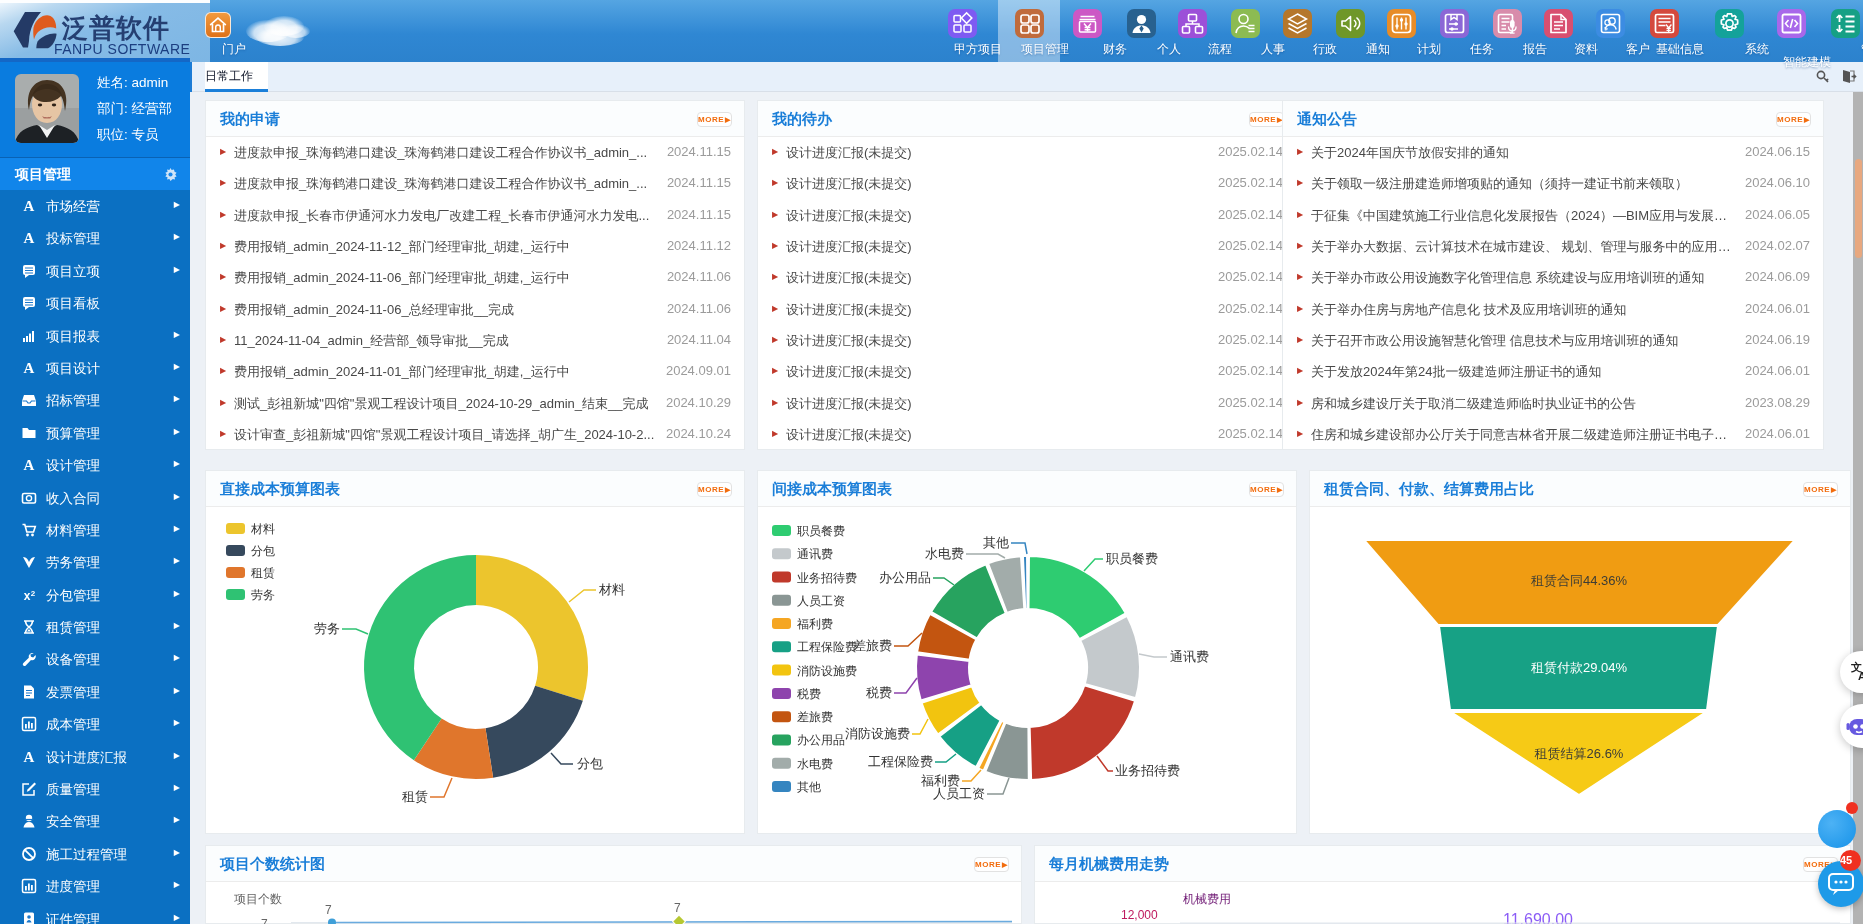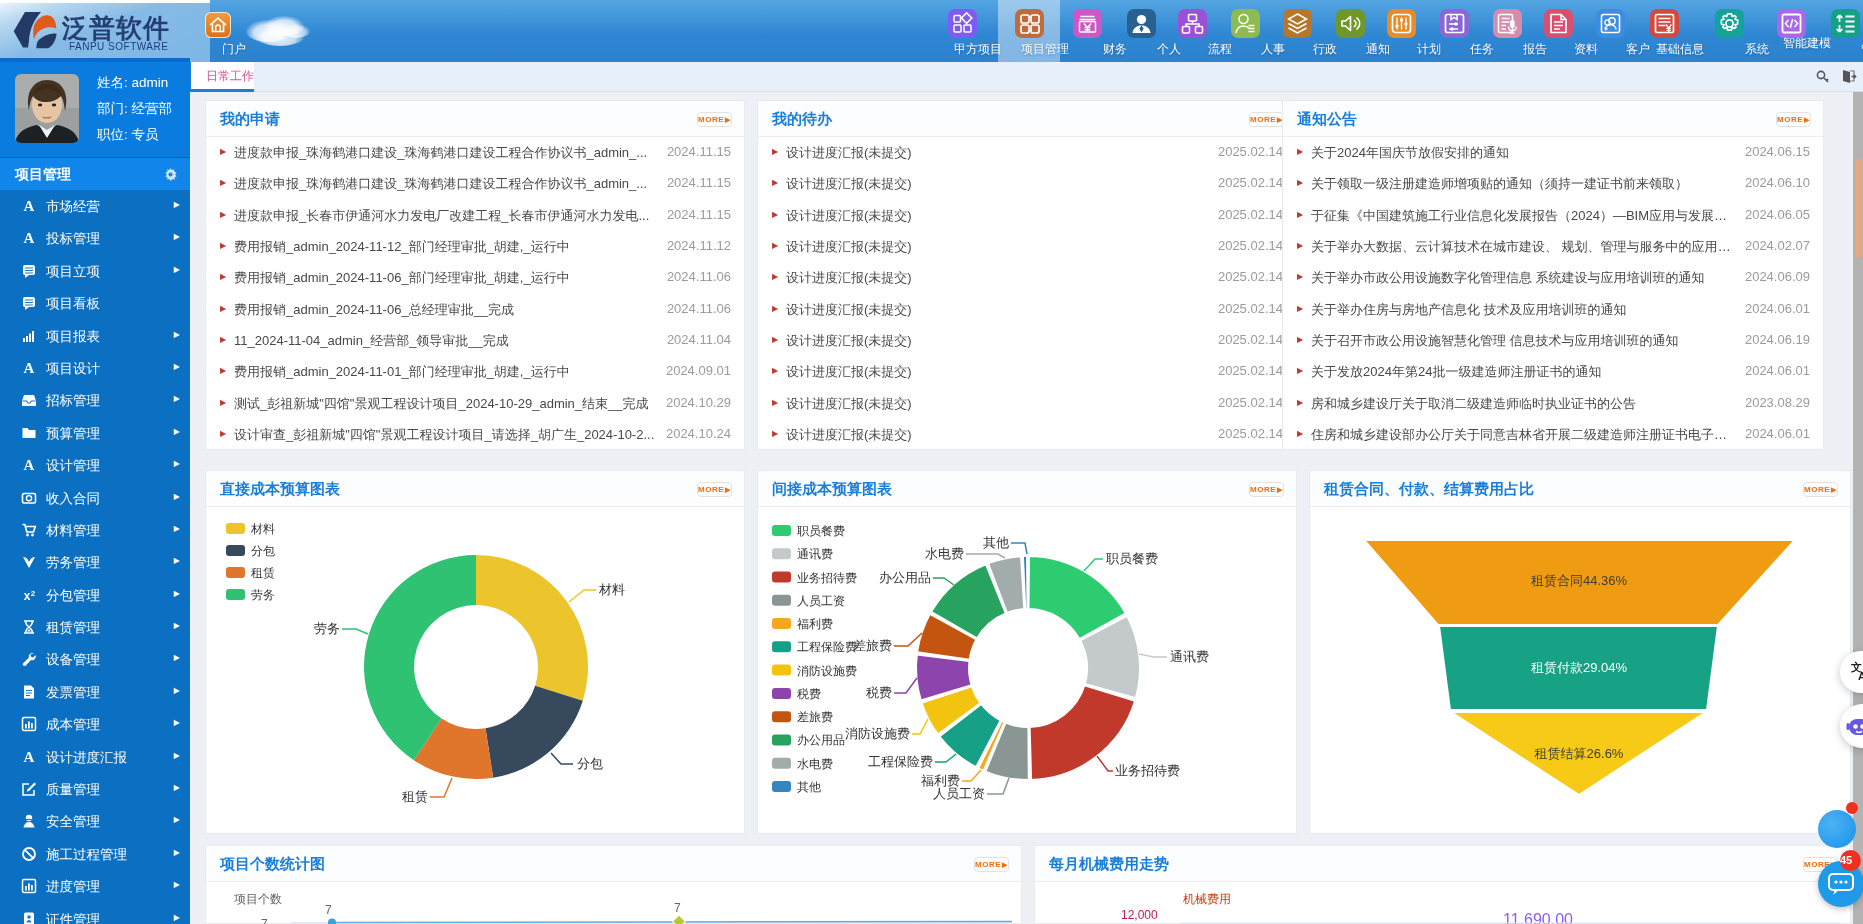--- a/index.html
+++ b/index.html
@@ -1,30 +1,30 @@
 <!DOCTYPE html>
 <html><head><meta charset="utf-8"><style>
 *{margin:0;padding:0;box-sizing:content-box}
 html,body{width:1863px;height:924px;overflow:hidden;font-family:"Liberation Sans",sans-serif;background:#edf1f6;position:relative}
 #header{position:absolute;left:0;top:0;width:1863px;height:62px;background:linear-gradient(180deg,#55a5e2 0%,#2f87d3 55%,#2c82cd 100%);z-index:10}
 #logoarea{position:absolute;left:0;top:0;width:210px;height:62px;background:linear-gradient(160deg,#f3f9fe 0%,#b9d8f0 18%,#86bbe6 45%,#7db6e4 100%)}#logoarea:before{content:"";position:absolute;left:0;top:0;width:100%;height:3px;background:#fdfeff}
 #logotext{position:absolute;left:62px;top:11px;font-size:26px;font-weight:bold;color:#253f72;letter-spacing:1px}
-#logosub{position:absolute;left:69px;top:41px;font-size:10px;color:#1c3e80;letter-spacing:.5px}
+#logosub{position:absolute;left:54px;top:41px;font-size:14px;color:#1c3e80;letter-spacing:.5px}
 .cloud{position:absolute;background:radial-gradient(ellipse at 50% 60%,rgba(255,255,255,.95) 0%,rgba(255,255,255,.75) 45%,rgba(255,255,255,0) 75%);border-radius:50%}
 .hlabel{position:absolute;text-align:right;color:#fff;font-size:12px;top:41px;text-shadow:0 1px 2px rgba(0,60,130,.45);white-space:nowrap}
 #sidebar{position:absolute;left:0;top:62px;width:190px;height:862px;background:#0b70c2;z-index:9}
 #profile{position:absolute;left:0;top:0;width:190px;height:95px;background:#0a7cdf;border-bottom:1px solid #0962b4}
 .ptxt{position:absolute;left:97px;color:#fff;font-size:13.5px;white-space:nowrap}
 #secthead{position:absolute;left:0;top:96px;width:190px;height:32px;background:#1185ea;color:#fff;font-size:14px;font-weight:bold;line-height:32px;padding-left:15px;box-sizing:border-box;width:190px}
 #menu{position:absolute;left:0;top:128px;width:190px}
 .mi{position:relative;height:32.4px;color:#fff}
 .ml{position:absolute;left:46px;top:8px;font-size:13.5px}
 .arr{position:absolute;right:10px;top:10px;font-size:8px;color:#fff}
 #tabbar{position:absolute;left:190px;top:62px;width:1673px;height:30px;background:#e7f0fa;border-bottom:1px solid #d8dfe8;box-sizing:border-box;z-index:8}
-#tab1{position:absolute;left:1px;top:0;width:63px;height:27px;background:#fff;text-align:right;font-size:12px;color:#ec4899;line-height:29px;border-bottom:3px solid #1b7fd9}
+#tab1{position:absolute;left:15px;top:0;width:63px;height:27px;background:#fff;text-align:left;font-size:12px;color:#0f172a;line-height:29px;border-bottom:3px solid #1b7fd9}
 .panel{position:absolute;background:#fff;border:1px solid #e7ebee;box-sizing:border-box;z-index:5}
 .ptitle{position:relative;height:35px;background:#fbfdfe;border-bottom:1px solid #ececec}
 .ptitle>span{position:absolute;left:14px;top:9px;font-size:15px;font-weight:bold;color:#1a7ed8}
 .more{position:absolute;width:33px;height:13px;border:1px solid #e2e2e2;border-radius:4px;background:#fff;color:#f26c0d;font-size:8px;font-weight:bold;text-align:center;line-height:13px;letter-spacing:.5px}
 .more span{font-size:7px;margin-left:1px}
 .plist{position:absolute;left:0;top:36px;width:100%}
 .li{position:relative;height:31.35px}
 .bu{position:absolute;left:14px;top:10px;font-size:8px;color:#c0392b}
 .lt{position:absolute;left:28px;top:7px;right:86px;font-size:13px;color:#484848;white-space:nowrap;overflow:hidden;text-overflow:ellipsis}
 .ld{position:absolute;right:13px;top:7px;font-size:13px;color:#9b9b9b}
@@ -150,21 +150,21 @@
 <div class="hlabel" style="left:1624px;top:41px;width:80px">基础信息</div>
 <div style="position:absolute;left:1714.5px;top:9px;width:29px;height:29px;border-radius:7px;background:#14a29a"><svg width="29" height="29" viewBox="0 0 29 29">
         <path d="M14.5 4.8l2 .1.7 2.6 2.4-1 1.4 1.4-1 2.4 2.6.7.1 2-.1 2-2.6.7 1 2.4-1.4 1.4-2.4-1-.7 2.6-2 .1-2-.1-.7-2.6-2.4 1-1.4-1.4 1-2.4-2.6-.7-.1-2 .1-2 2.6-.7-1-2.4 1.4-1.4 2.4 1 .7-2.6z" fill="none" stroke="#fff" stroke-width="1.7" stroke-linejoin="round"></path>
         <circle cx="14.5" cy="14.5" r="3.6" fill="none" stroke="#fff" stroke-width="1.7"></circle>
       </svg></div>
 <div class="hlabel" style="left:1689px;top:41px;width:80px">系统</div>
 <div style="position:absolute;left:1776.5px;top:9px;width:29px;height:29px;border-radius:7px;background:#a868ea"><svg width="29" height="29" viewBox="0 0 29 29">
         <rect x="5.5" y="5.5" width="18" height="18" rx="1.5" fill="none" stroke="#fff" stroke-width="1.8"></rect>
         <path d="M11.5 11l-3 3.5 3 3.5M17.5 11l3 3.5-3 3.5M15.7 10l-2.4 9" fill="none" stroke="#fff" stroke-width="1.6"></path>
       </svg></div>
-<div class="hlabel" style="left:1751px;top:35px;width:80px">智能建模</div>
+<div class="hlabel" style="left:1751px;top:54px;width:80px">智能建模</div>
 <div style="position:absolute;left:1830.5px;top:9px;width:29px;height:29px;border-radius:7px;background:#16a085"><svg width="29" height="29" viewBox="0 0 29 29">
         <path d="M8.5 13V6M8.5 6l-2.8 3M8.5 6l2.8 3" stroke="#fff" stroke-width="1.8" fill="none"></path>
         <path d="M8.5 16v7M8.5 23l-2.8-3M8.5 23l2.8-3" stroke="#fff" stroke-width="1.8" fill="none"></path>
         <path d="M14.5 7.5h9M14.5 12.5h9M14.5 17.5h9M14.5 22.5h9" stroke="#fff" stroke-width="1.8"></path>
       </svg></div>
 <div class="hlabel" style="left:1805px;top:41px;width:80px">管理</div>
 </div>
 <div id="sidebar">
 <div id="profile">
 <svg width="64" height="69" viewBox="0 0 64 69" style="position:absolute;left:15px;top:12px;border-radius:6px">
@@ -687,21 +687,21 @@
       <path d="M126 76.5 L806 75.5" stroke="#6aabdf" stroke-width="1.5" fill="none"></path>
       <circle cx="126" cy="76.5" r="4" fill="#3f9fd8"></circle>
       <rect x="468.5" y="71" width="9" height="9" transform="rotate(45 473 75.5)" fill="#b6c832" stroke="#fff" stroke-width="1"></rect>
     </svg>
   </div>
 <div class="panel" style="left:1034px;top:845px;width:817px;height:79px">
     <div class="ptitle">
       <span>每月机械费用走势</span>
       <div class="more" style="right:12px;top:11px">MORE<span>▶</span></div>
     </div>
-    <div style="position:absolute;left:148px;top:45px;font-size:12px;color:#c2410c">机械费用</div>
+    <div style="position:absolute;left:148px;top:45px;font-size:12px;color:#701a75">机械费用</div>
     <div style="position:absolute;left:86px;top:62px;font-size:12px;color:#be185d">12,000</div>
     <div style="position:absolute;left:468px;top:65px;font-size:16px;color:#8b5cf6">11,690.00</div>
     <svg width="817" height="79" viewBox="0 0 817 79" style="position:absolute;left:0;top:0">
       <line x1="145" y1="77" x2="805" y2="77" stroke="#e0e6ed" stroke-width="1"></line>
     </svg>
   </div>
 <div style="position:absolute;left:1853px;top:92px;width:10px;height:832px;background:#b3b3b3;z-index:50"></div>
 <div style="position:absolute;left:1854.5px;top:159px;width:7px;height:99px;border-radius:4px;background:#e8a87f;z-index:51"></div>
 <div class="fcirc" style="left:1840px;top:651px;width:42px;height:42px">
 <svg width="26" height="26" viewBox="0 0 26 26" style="position:absolute;left:5px;top:8px">

